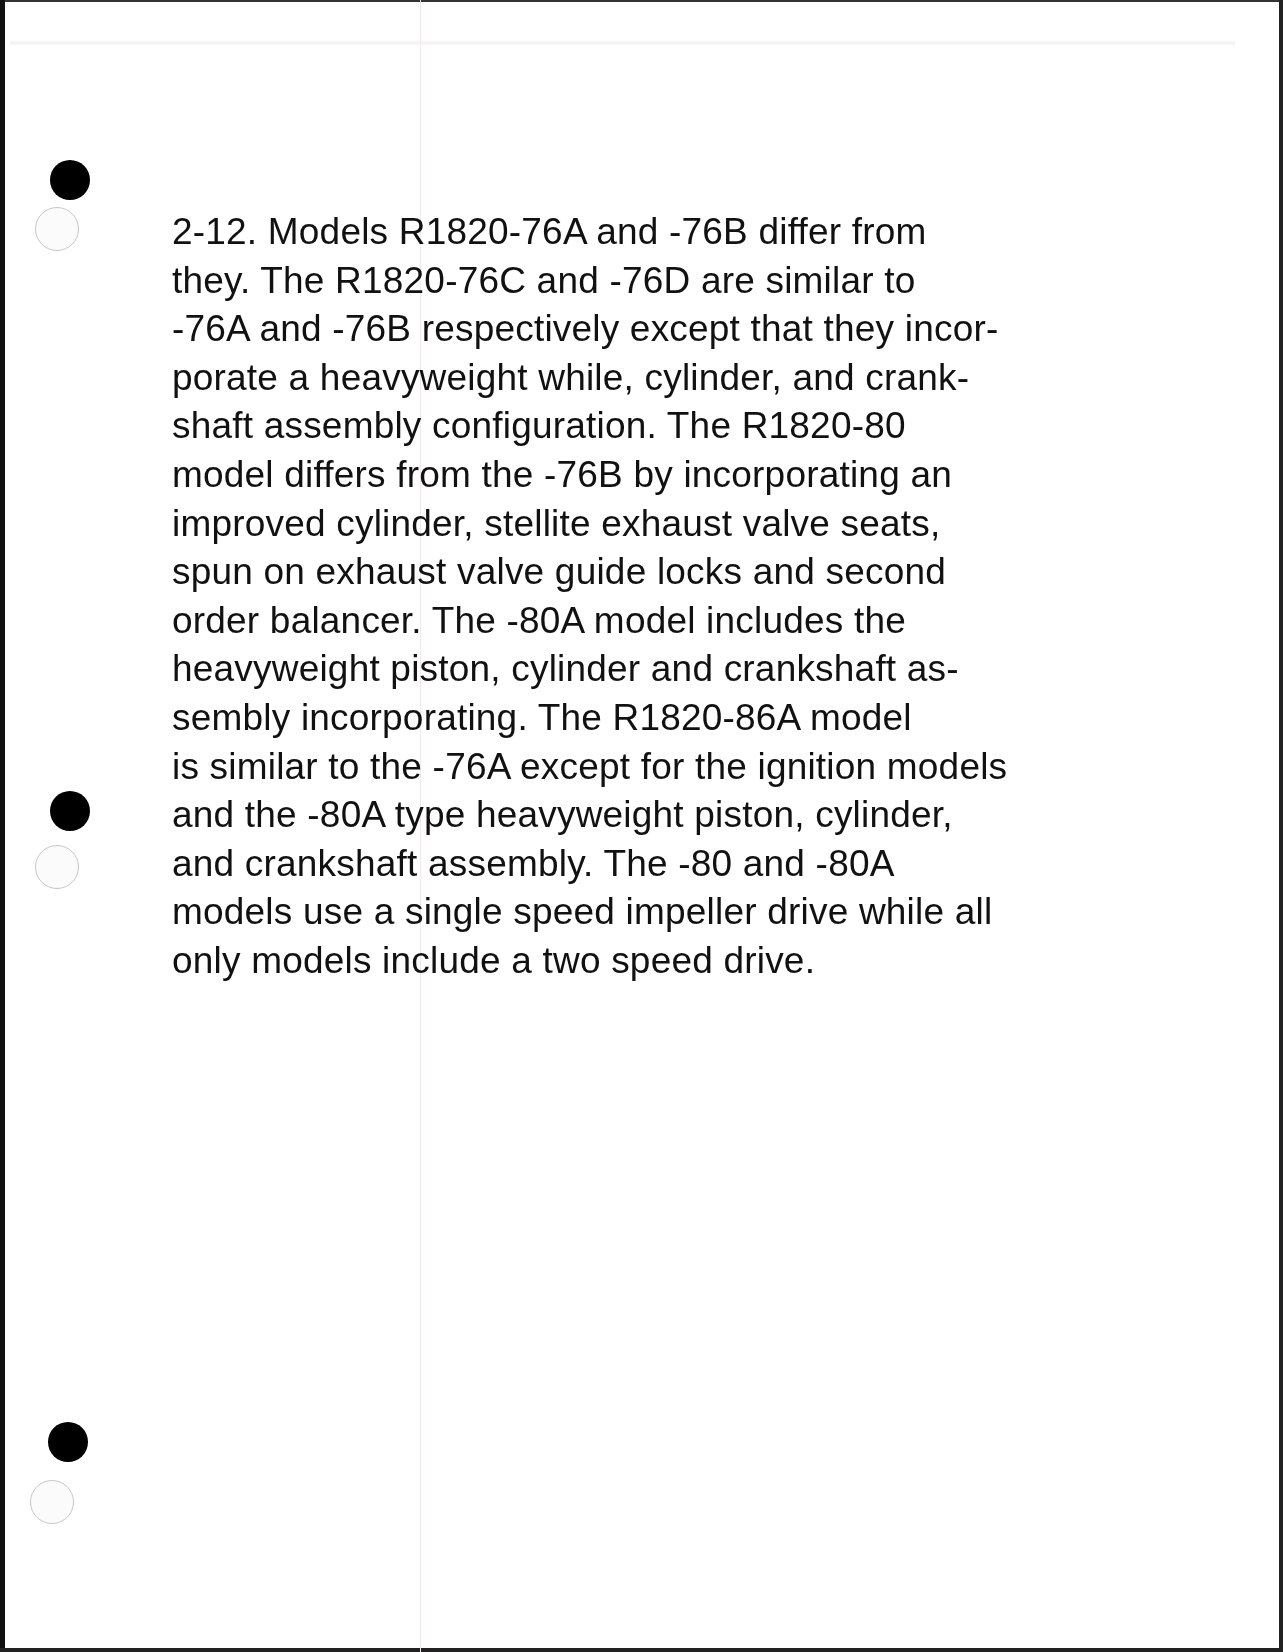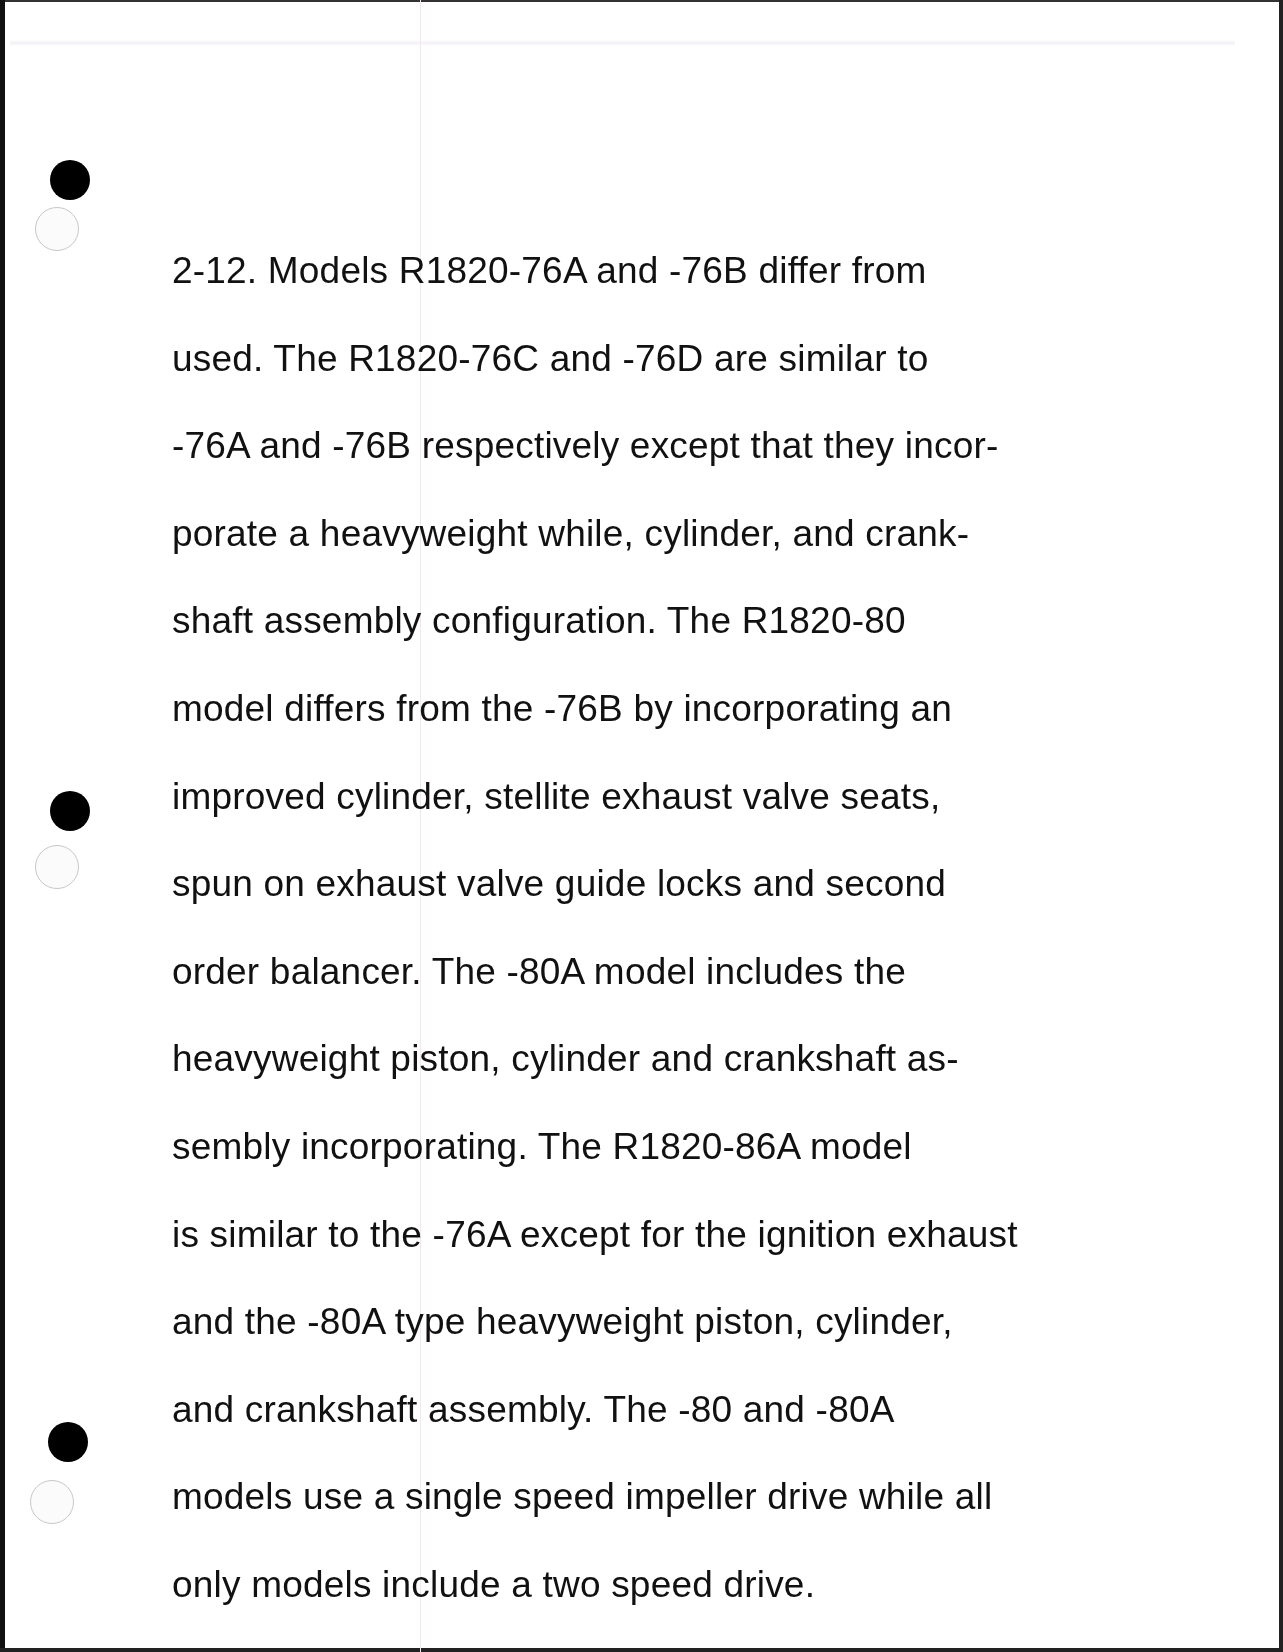--- a/index.html
+++ b/index.html
@@ -13,49 +13,49 @@
     .top-edge { position: absolute; left: 0; top: 0; width: 1283px; height: 2px; background: #333; }
     .bottom-edge { position: absolute; left: 0; bottom: 0; width: 1283px; height: 4px; background: #222; }
     .scan-band { position: absolute; left: 10px; top: 40px; width: 1225px; height: 6px; background: linear-gradient(#fff, #f1f0f6, #fff); }
     .fold-line { position: absolute; left: 420px; top: 0; width: 1px; height: 1652px; background: #f4e6ef; }
     .punch { position: absolute; width: 40px; height: 40px; border-radius: 50%; background: #000; }
     .punch-ghost { position: absolute; width: 42px; height: 42px; border-radius: 50%; border: 1px solid #c8c8c8; background: #fbfbfb; }
     .content {
       position: absolute; left: 172px; top: 208px; width: 1020px;
       font-size: 37px; line-height: 48.6px; color: #111; letter-spacing: 0.2px;
     }
-    .line { display: block; white-space: nowrap; margin-top: 39px; }
+    .line { display: block; white-space: nowrap; }
   </style>
 </head>
 <body>
 
 <div class="top-edge"></div>
 <div class="left-edge"></div>
 <div class="right-edge"></div>
 <div class="bottom-edge"></div>
 <div class="scan-band"></div>
 <div class="fold-line"></div>
 
 <div class="punch" style="left:50px; top:160px;"></div>
 <div class="punch-ghost" style="left:35px; top:207px;"></div>
 <div class="punch" style="left:50px; top:791px;"></div>
 <div class="punch-ghost" style="left:35px; top:845px;"></div>
 <div class="punch" style="left:48px; top:1422px;"></div>
 <div class="punch-ghost" style="left:30px; top:1480px;"></div>
 
 <div class="content">
   <span class="line">2-12.  Models R1820-76A and -76B differ from</span>
-  <span class="line">used.  The R1820-76C and -76D are similar to</span>
+  <span class="line">they.  The R1820-76C and -76D are similar to</span>
   <span class="line">-76A and -76B respectively except that they incor-</span>
   <span class="line">porate a heavyweight while, cylinder, and crank-</span>
   <span class="line">shaft assembly configuration.  The R1820-80</span>
   <span class="line">model differs from the -76B by incorporating an</span>
   <span class="line">improved cylinder, stellite exhaust valve seats,</span>
   <span class="line">spun on exhaust valve guide locks and second</span>
   <span class="line">order balancer.  The -80A model includes the</span>
   <span class="line">heavyweight piston, cylinder and crankshaft as-</span>
   <span class="line">sembly incorporating.  The R1820-86A model</span>
-  <span class="line">is similar to the -76A except for the ignition exhaust</span>
+  <span class="line">is similar to the -76A except for the ignition models</span>
   <span class="line">and the -80A type heavyweight piston, cylinder,</span>
   <span class="line">and crankshaft assembly.  The -80 and -80A</span>
   <span class="line">models use a single speed impeller drive while all</span>
   <span class="line">only models include a two speed drive.</span>
 </div>
 
 </body></html>

